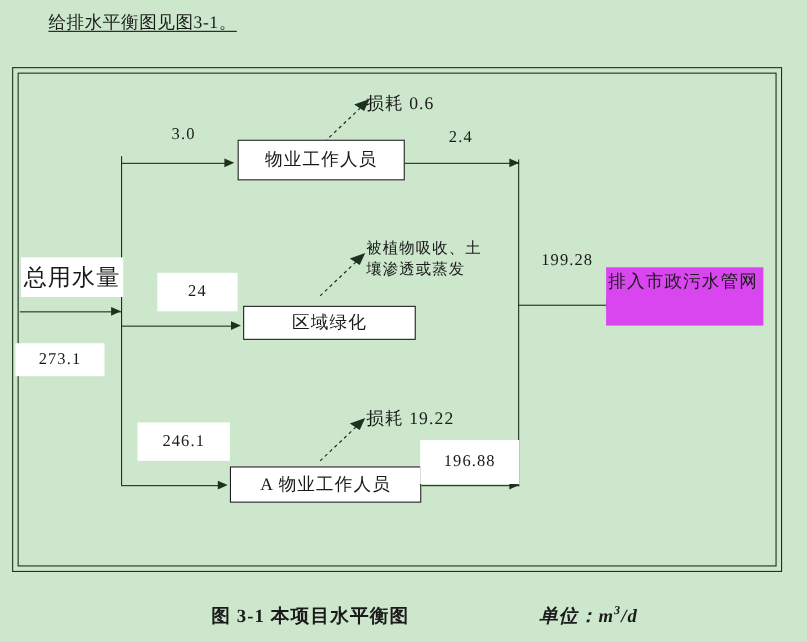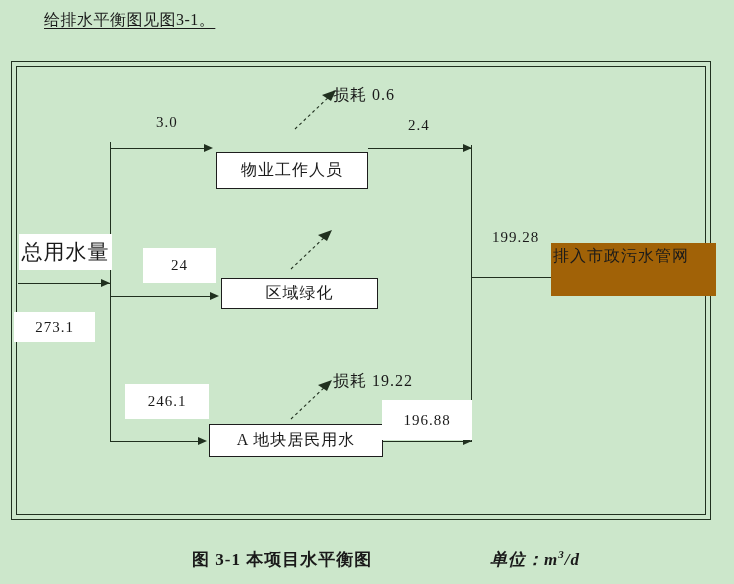--- a/index.html
+++ b/index.html
@@ -57,26 +57,26 @@
     background: #ffffff;
     border: 1px solid #1d1d1d;
     box-sizing: border-box;
     display: flex;
     align-items: center;
     justify-content: center;
     font-size: 16px;
     letter-spacing: 1px;
     white-space: nowrap;
   }
-  #box-staff   { left: 216px; top: 127px; width: 152px; height: 37px; margin-top: 25px; }
+  #box-staff   { left: 216px; top: 127px; width: 152px; height: 37px; }
   #box-green   { left: 221px; top: 278px; width: 157px; height: 31px; }
   #box-resident{ left: 209px; top: 424px; width: 174px; height: 33px; }
   #box-sewer   {
-    left: 551px; top: 243px; width: 165px; height: 53px;
-    border: none; background: #a16207;
+    left: 551px; top: 243px; width: 143px; height: 53px;
+    border: none; background: #d946ef;
     align-items: flex-start; justify-content: flex-start;
     padding: 3px 0 0 2px;
   }
   
   .plate {
     position: absolute;
     background: #ffffff;
     display: flex;
     align-items: center;
     justify-content: center;
@@ -199,23 +199,27 @@
   <div class="plate" id="plate-total-label">总用水量</div>
   <div class="plate" id="plate-total-value">273.1</div>
 
   <div class="tlabel" id="lbl-staff-in">3.0</div>
   <div class="pbox" id="box-staff">物业工作人员</div>
   <div class="tlabel" id="lbl-staff-out">2.4</div>
   <div class="tlabel" id="lbl-loss-staff">损耗 0.6</div>
 
   <div class="plate" id="plate-green-in">24</div>
   <div class="pbox" id="box-green">区域绿化</div>
+  <div class="tlabel" id="lbl-green-loss">
+    <span>被植物吸收、土</span><br>
+    <span>壤渗透或蒸发</span>
+  </div>
 
   <div class="plate" id="plate-res-in">246.1</div>
-  <div class="pbox" id="box-resident">A 地块居民用水</div>
+  <div class="pbox" id="box-resident">A 物业工作人员</div>
   <div class="plate" id="plate-res-out">196.88</div>
   <div class="tlabel" id="lbl-loss-res">损耗 19.22</div>
 
   <div class="tlabel" id="lbl-sewer-val">199.28</div>
   <div class="pbox" id="box-sewer">排入市政污水管网</div>
 
   <div class="caption" id="cap-main">图 3-1  本项目水平衡图</div>
   <div class="caption" id="cap-unit">
     <span>单位：m</span><span class="sup">3</span><span>/d</span>
   </div>

